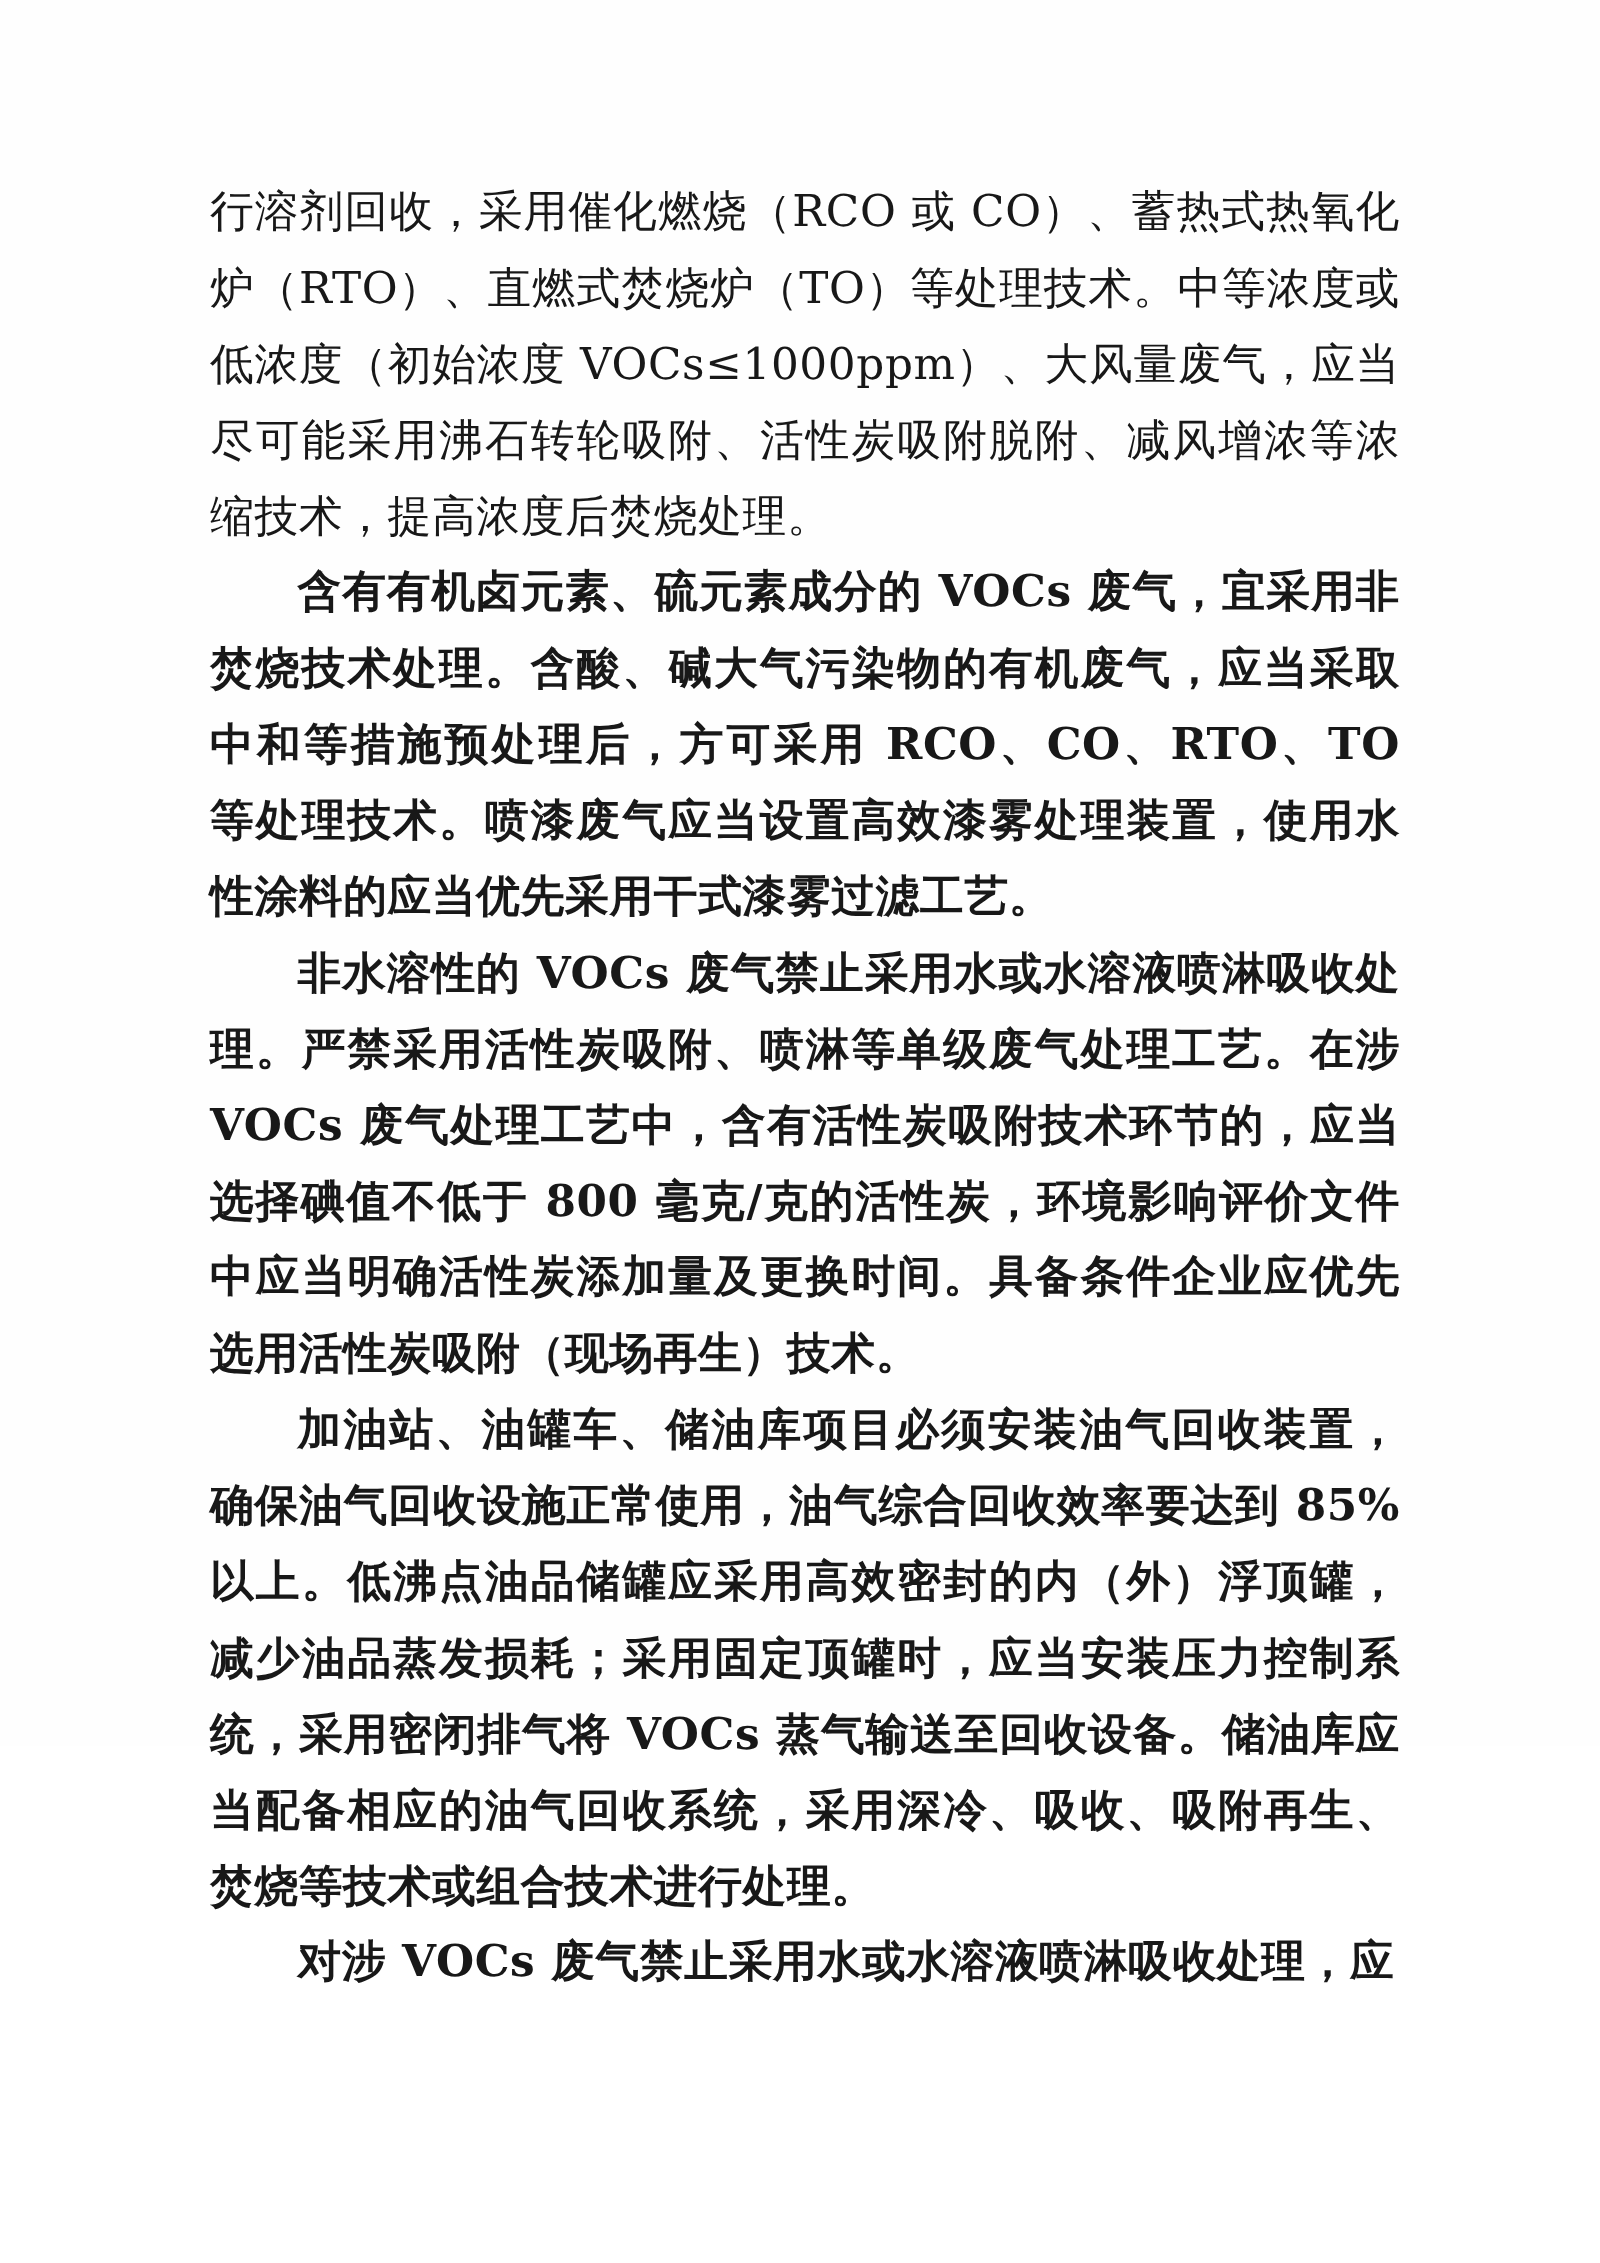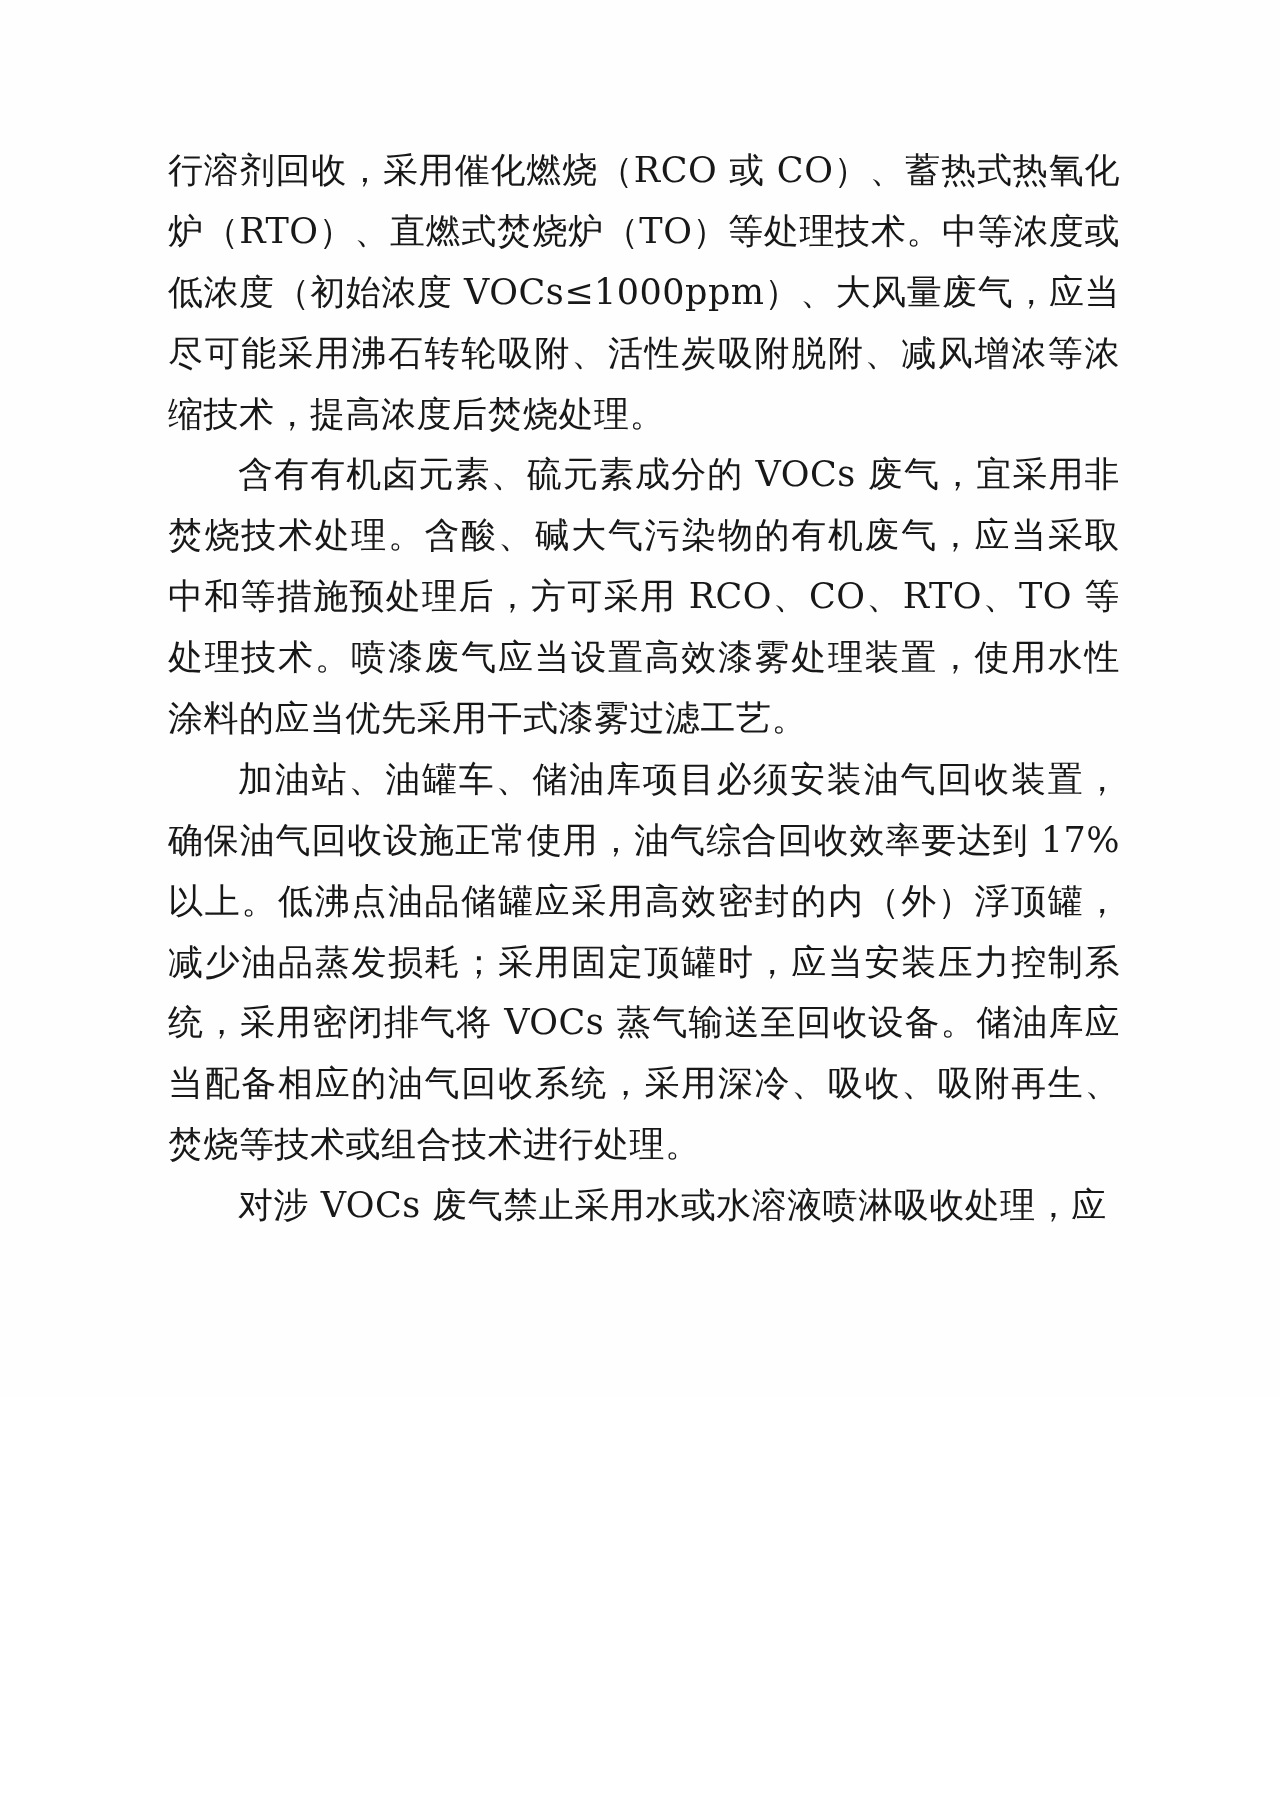--- a/index.html
+++ b/index.html
@@ -32,25 +32,27 @@
   }
   .para {
     margin: 0;
     text-indent: 2em;
   }
   .para.cont {
     text-indent: 0;
   }
   .para + .para {
     margin-top: 0;
+    font-weight: bold;
   }
 </style>
 </head>
 <body>
 
 <div class="page">
   <div class="doc-body">
     <p class="para cont">行溶剂回收，采用催化燃烧（RCO 或 CO）、蓄热式热氧化炉（RTO）、直燃式焚烧炉（TO）等处理技术。中等浓度或低浓度（初始浓度 VOCs≤1000ppm）、大风量废气，应当尽可能采用沸石转轮吸附、活性炭吸附脱附、减风增浓等浓缩技术，提高浓度后焚烧处理。</p>
     <p class="para">含有有机卤元素、硫元素成分的 VOCs 废气，宜采用非焚烧技术处理。含酸、碱大气污染物的有机废气，应当采取中和等措施预处理后，方可采用 RCO、CO、RTO、TO 等处理技术。喷漆废气应当设置高效漆雾处理装置，使用水性涂料的应当优先采用干式漆雾过滤工艺。</p>
-    <p class="para">加油站、油罐车、储油库项目必须安装油气回收装置，确保油气回收设施正常使用，油气综合回收效率要达到 17%以上。低沸点油品储罐应采用高效密封的内（外）浮顶罐，减少油品蒸发损耗；采用固定顶罐时，应当安装压力控制系统，采用密闭排气将 VOCs 蒸气输送至回收设备。储油库应当配备相应的油气回收系统，采用深冷、吸收、吸附再生、焚烧等技术或组合技术进行处理。</p>
+    <p class="para">非水溶性的 VOCs 废气禁止采用水或水溶液喷淋吸收处理。严禁采用活性炭吸附、喷淋等单级废气处理工艺。在涉 VOCs 废气处理工艺中，含有活性炭吸附技术环节的，应当选择碘值不低于 800 毫克/克的活性炭，环境影响评价文件中应当明确活性炭添加量及更换时间。具备条件企业应优先选用活性炭吸附（现场再生）技术。</p>
+    <p class="para">加油站、油罐车、储油库项目必须安装油气回收装置，确保油气回收设施正常使用，油气综合回收效率要达到 85%以上。低沸点油品储罐应采用高效密封的内（外）浮顶罐，减少油品蒸发损耗；采用固定顶罐时，应当安装压力控制系统，采用密闭排气将 VOCs 蒸气输送至回收设备。储油库应当配备相应的油气回收系统，采用深冷、吸收、吸附再生、焚烧等技术或组合技术进行处理。</p>
     <p class="para">对涉 VOCs 废气禁止采用水或水溶液喷淋吸收处理，应</p>
   </div>
 </div>
 
 </body></html>

